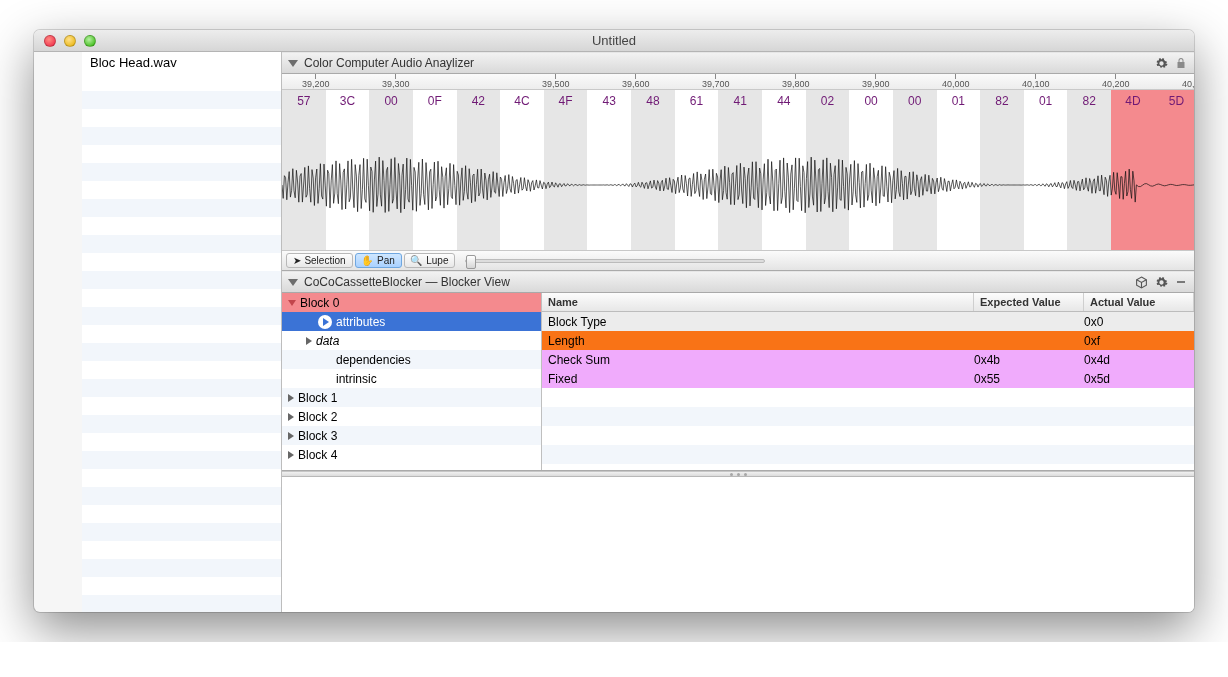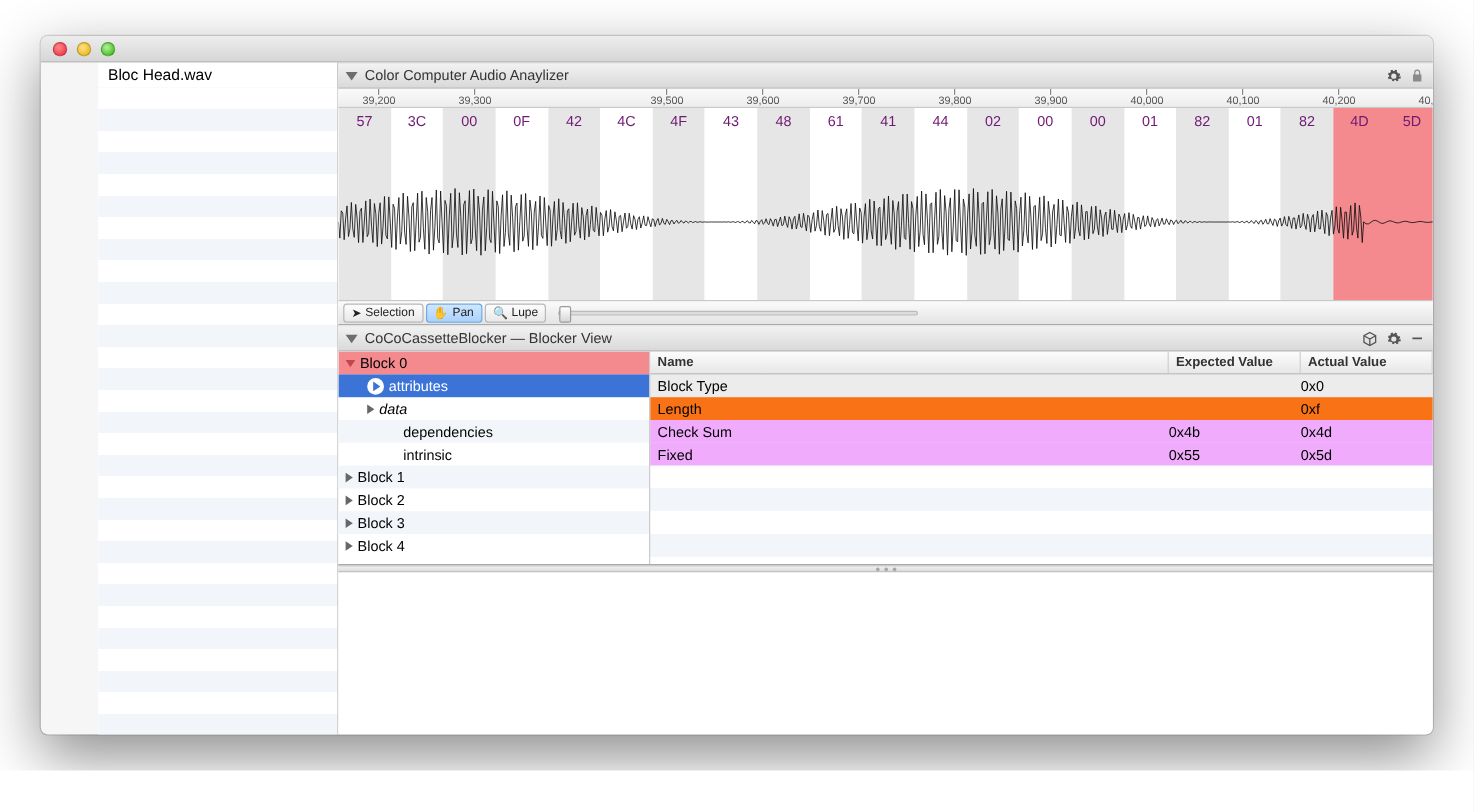--- a/index.html
+++ b/index.html
@@ -69,20 +69,21 @@
 </head>
 <body>
 
 <div class="window-shadow">
   <div class="titlebar">
     <div class="traffic">
       <div class="tl red"></div>
       <div class="tl yel"></div>
       <div class="tl grn"></div>
     </div>
+    <div class="title">Untitled</div>
   </div>
   <div class="content">
     <div class="sidebar">
       <div class="sidebar-item">Bloc Head.wav</div>
       <div class="strips"></div>
     </div>
     <div class="main">
 
       <div class="panel-header">
         <span class="disclose"></span>
@@ -260,21 +261,21 @@
               <line x1="4" y1="12" x2="20" y2="12"></line>
             </svg>
           </span>
       </div>
       <div class="blocker">
         <div class="tree" id="tree">
             <div class="tree-row sel-red" style="padding-left: 6px;">
               <span class="tri down red"></span>
               <span>Block 0</span>
             </div>
-            <div class="tree-row sel-blue" style="padding-left: 24px;">
+            <div class="tree-row sel-blue" style="padding-left: 36px;">
               <span class="play-badge">
                 <span class="pt"></span>
               </span>
               <span>attributes</span>
             </div>
             <div class="tree-row " style="padding-left: 24px; font-style: italic;">
               <span class="tri right"></span>
               <span>data</span>
             </div>
             <div class="tree-row alt" style="padding-left: 42px;">

